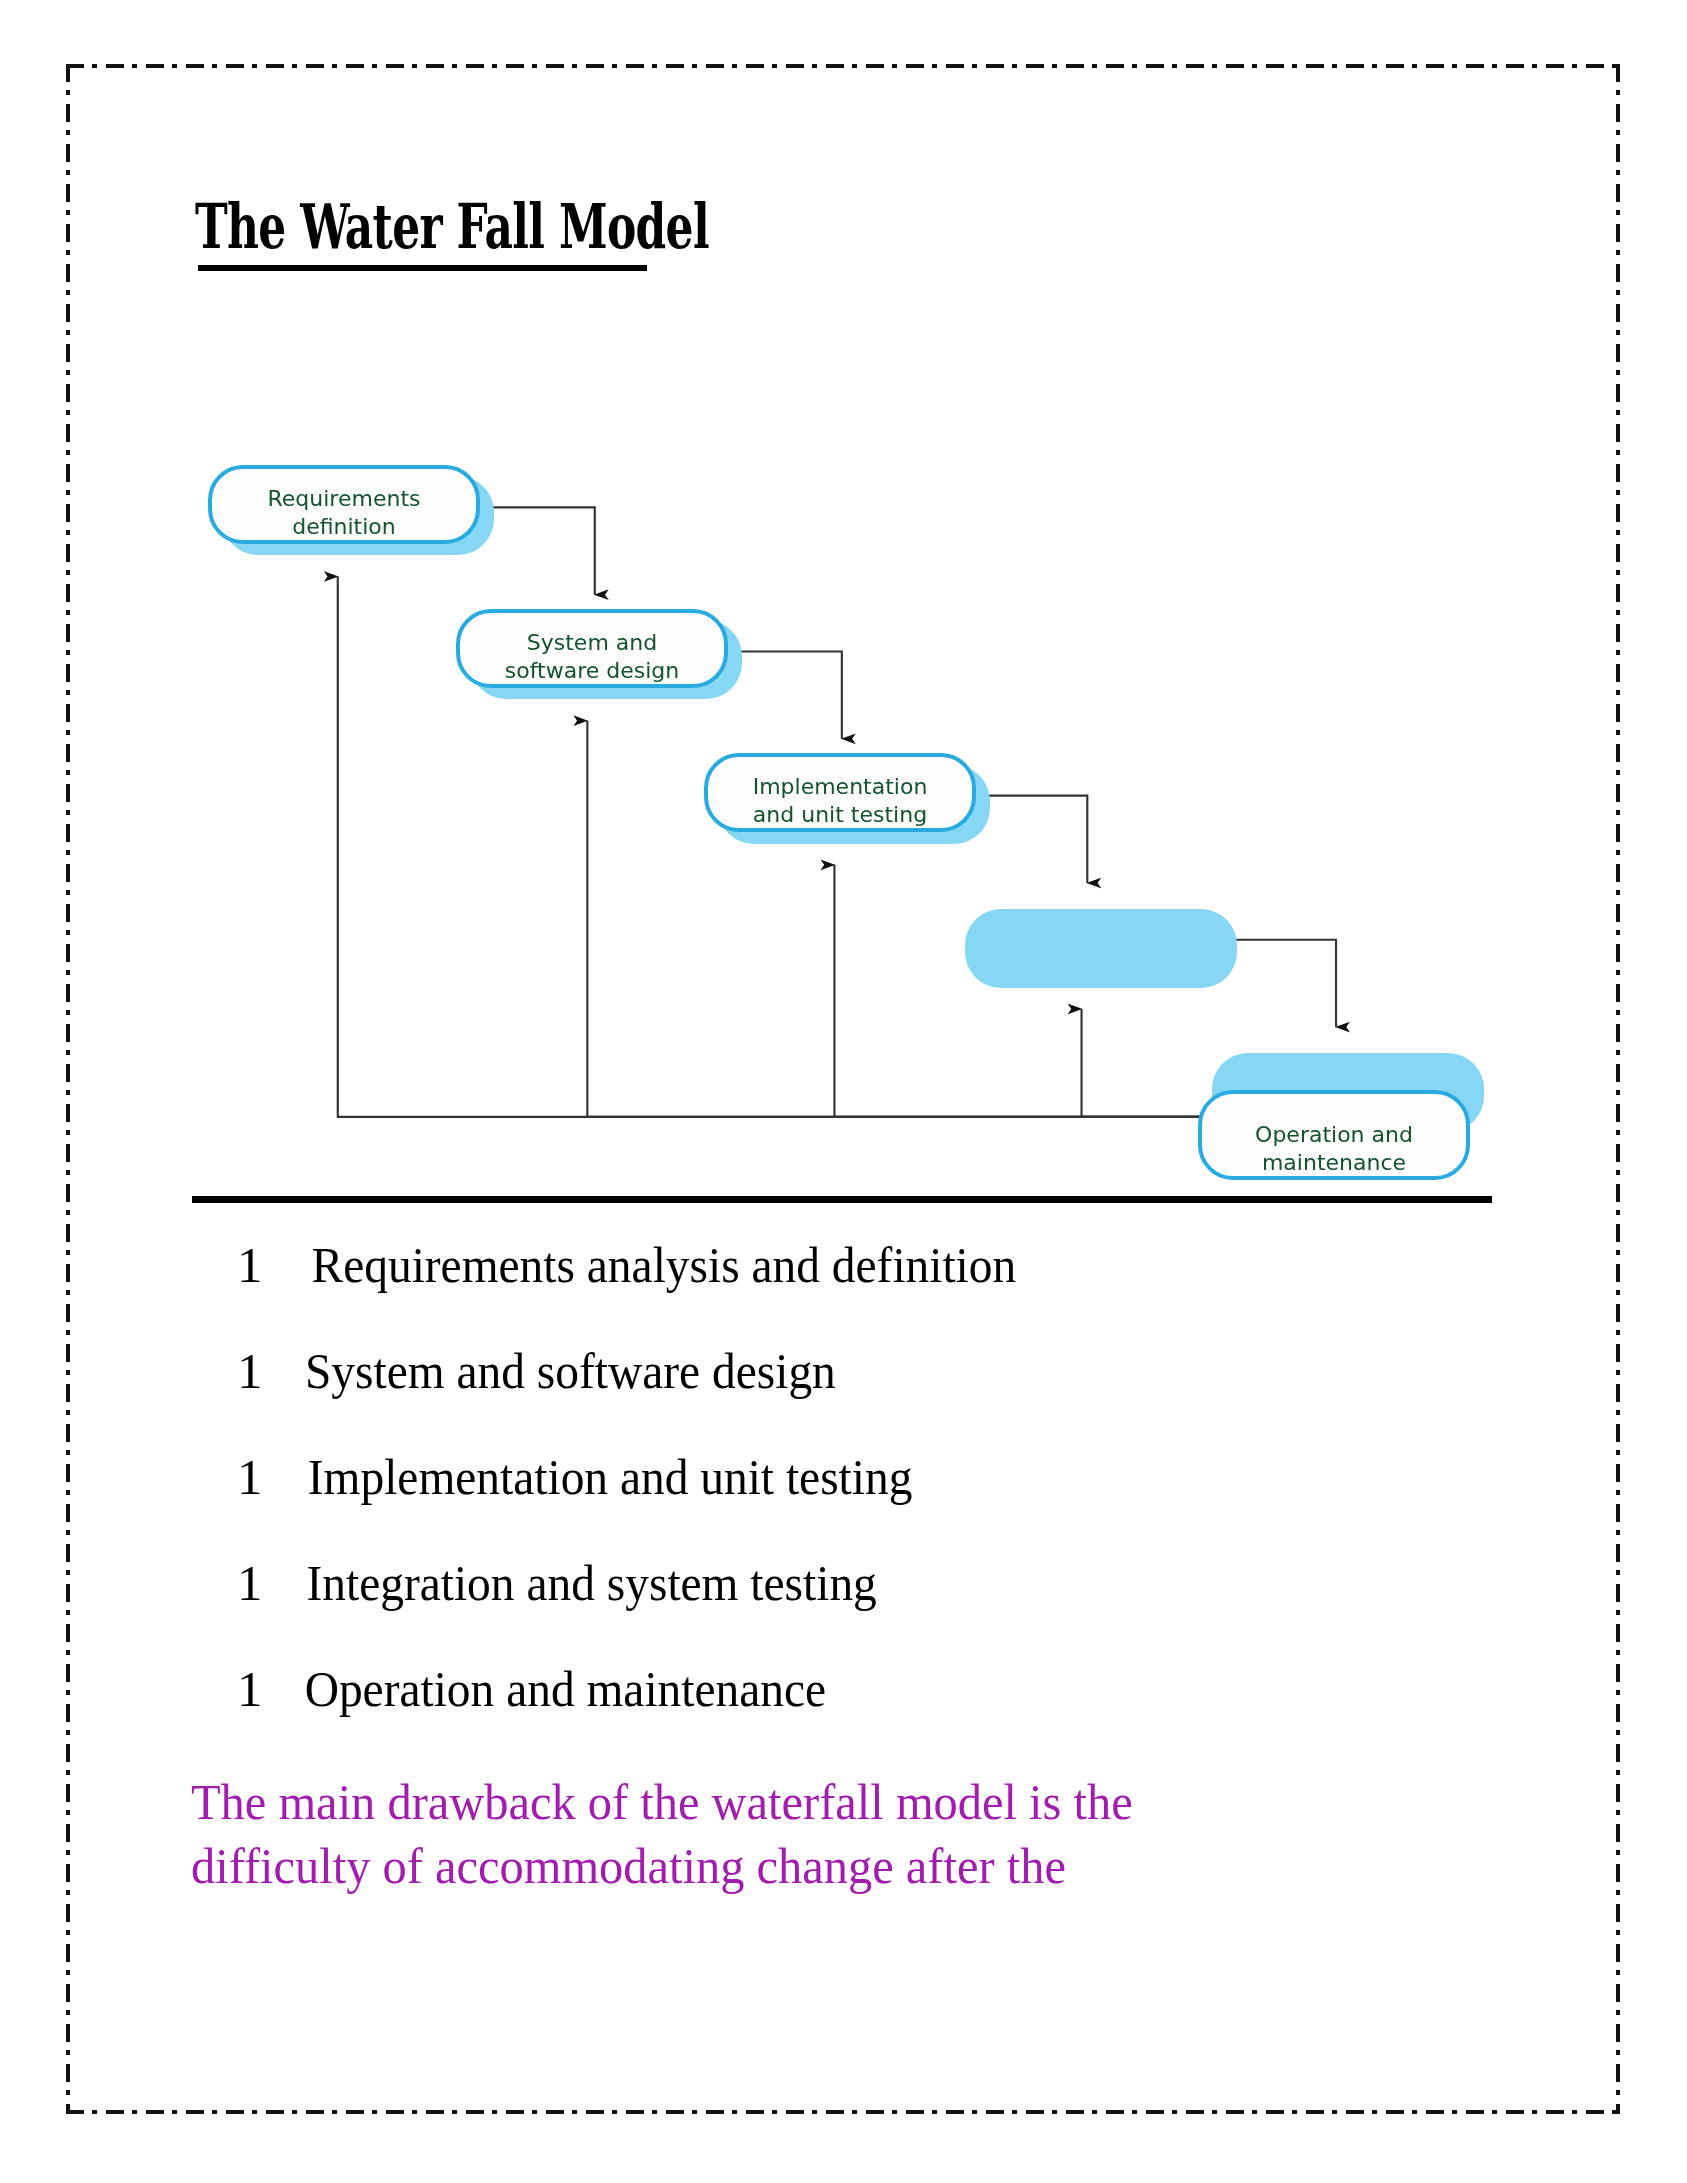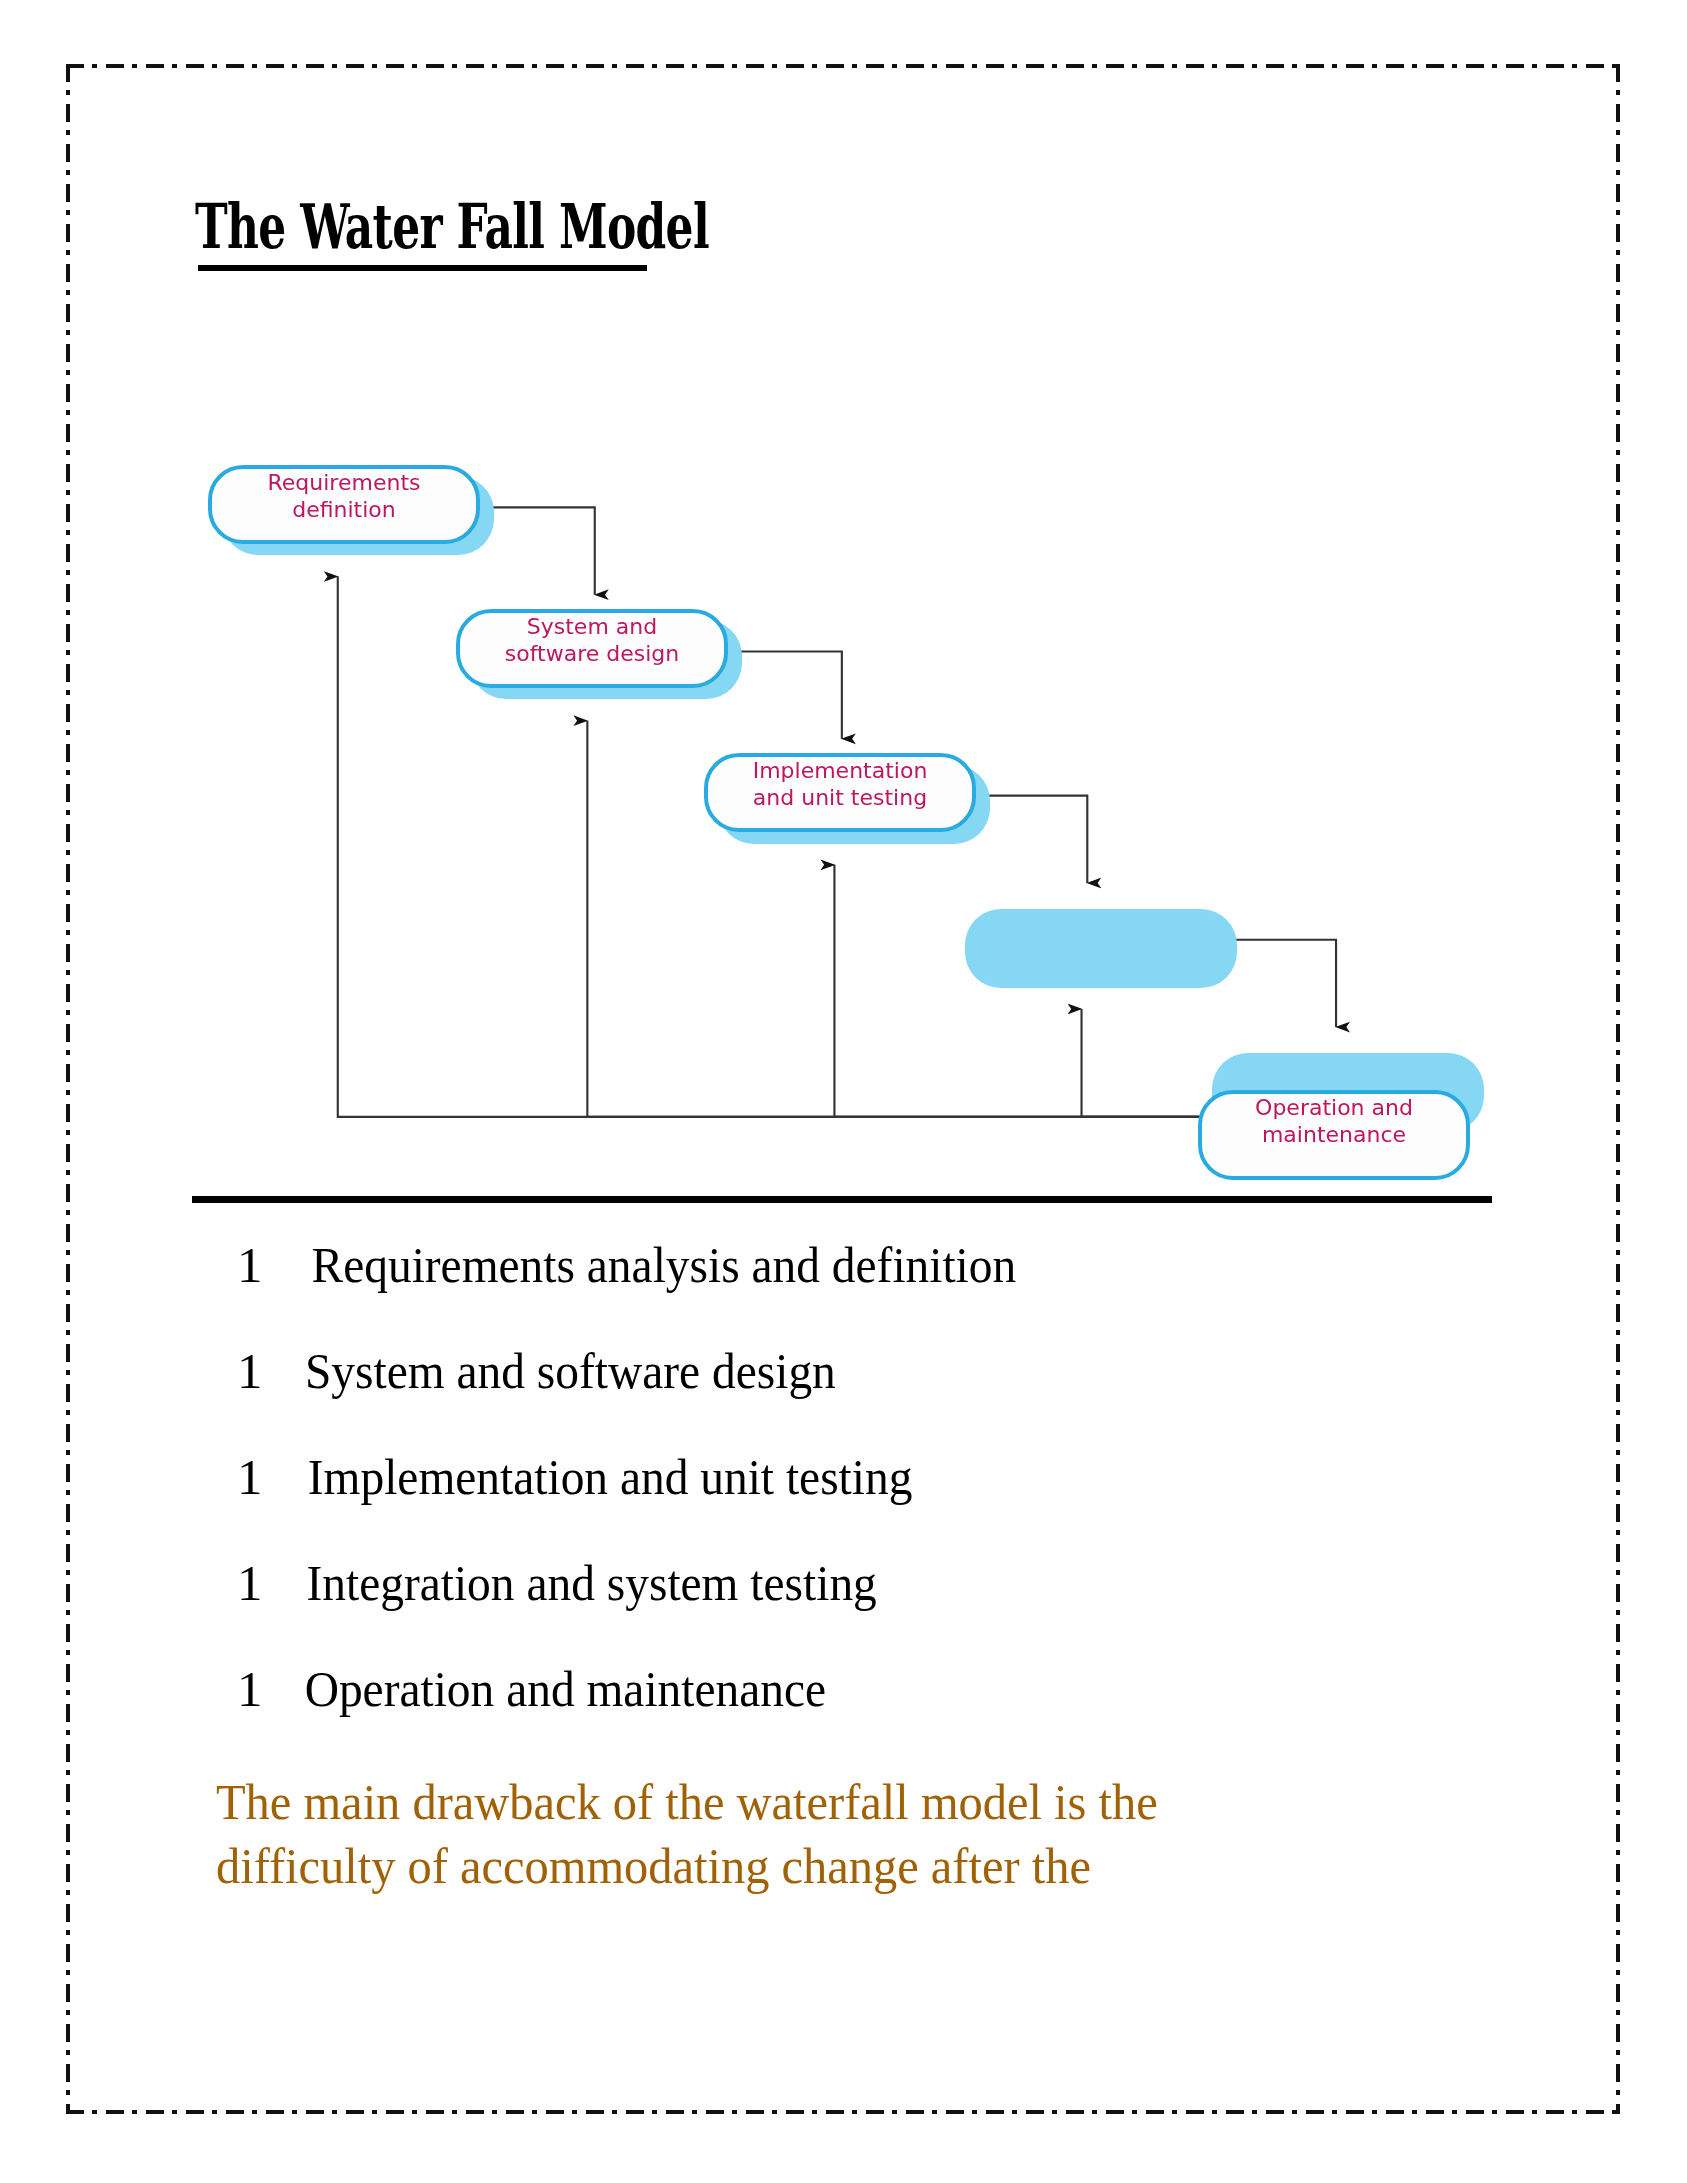--- a/index.html
+++ b/index.html
@@ -109,27 +109,27 @@
     overflow: visible;
   }
 
   .node {
     position: absolute;
     box-sizing: border-box;
     background: #fdfdfd;
     border: 4.1px solid #29ABE2;
     border-radius: 35px;
     display: flex;
-    align-items: flex-start;
+    align-items: flex-end;
     justify-content: center;
     text-align: center;
     font-family: "DejaVu Sans", "Liberation Sans", sans-serif;
     font-size: 22px;
     line-height: 1.24;
-    color: #be185d;
+    color: #14532d;
     z-index: 3;
   }
   .node-shadow {
     position: absolute;
     background: #85D7F3;
     border-radius: 36px;
     z-index: 2;
   }
 
   
@@ -173,22 +173,21 @@
 
   
   #paragraph {
     position: absolute;
     left: 191px;
     top: 1771px;
     width: 1335px;
     font-family: "Liberation Serif", "DejaVu Serif", serif;
     font-size: 51px;
     line-height: 1.25;
-    color: #a16207;
-    margin-left: 25px;
+    color: #a21caf;
   }
   #paragraph .pline {
     white-space: nowrap;
     transform: scaleX(0.95);
     transform-origin: left top;
   }
 </style>
 </head>
 <body>
 

